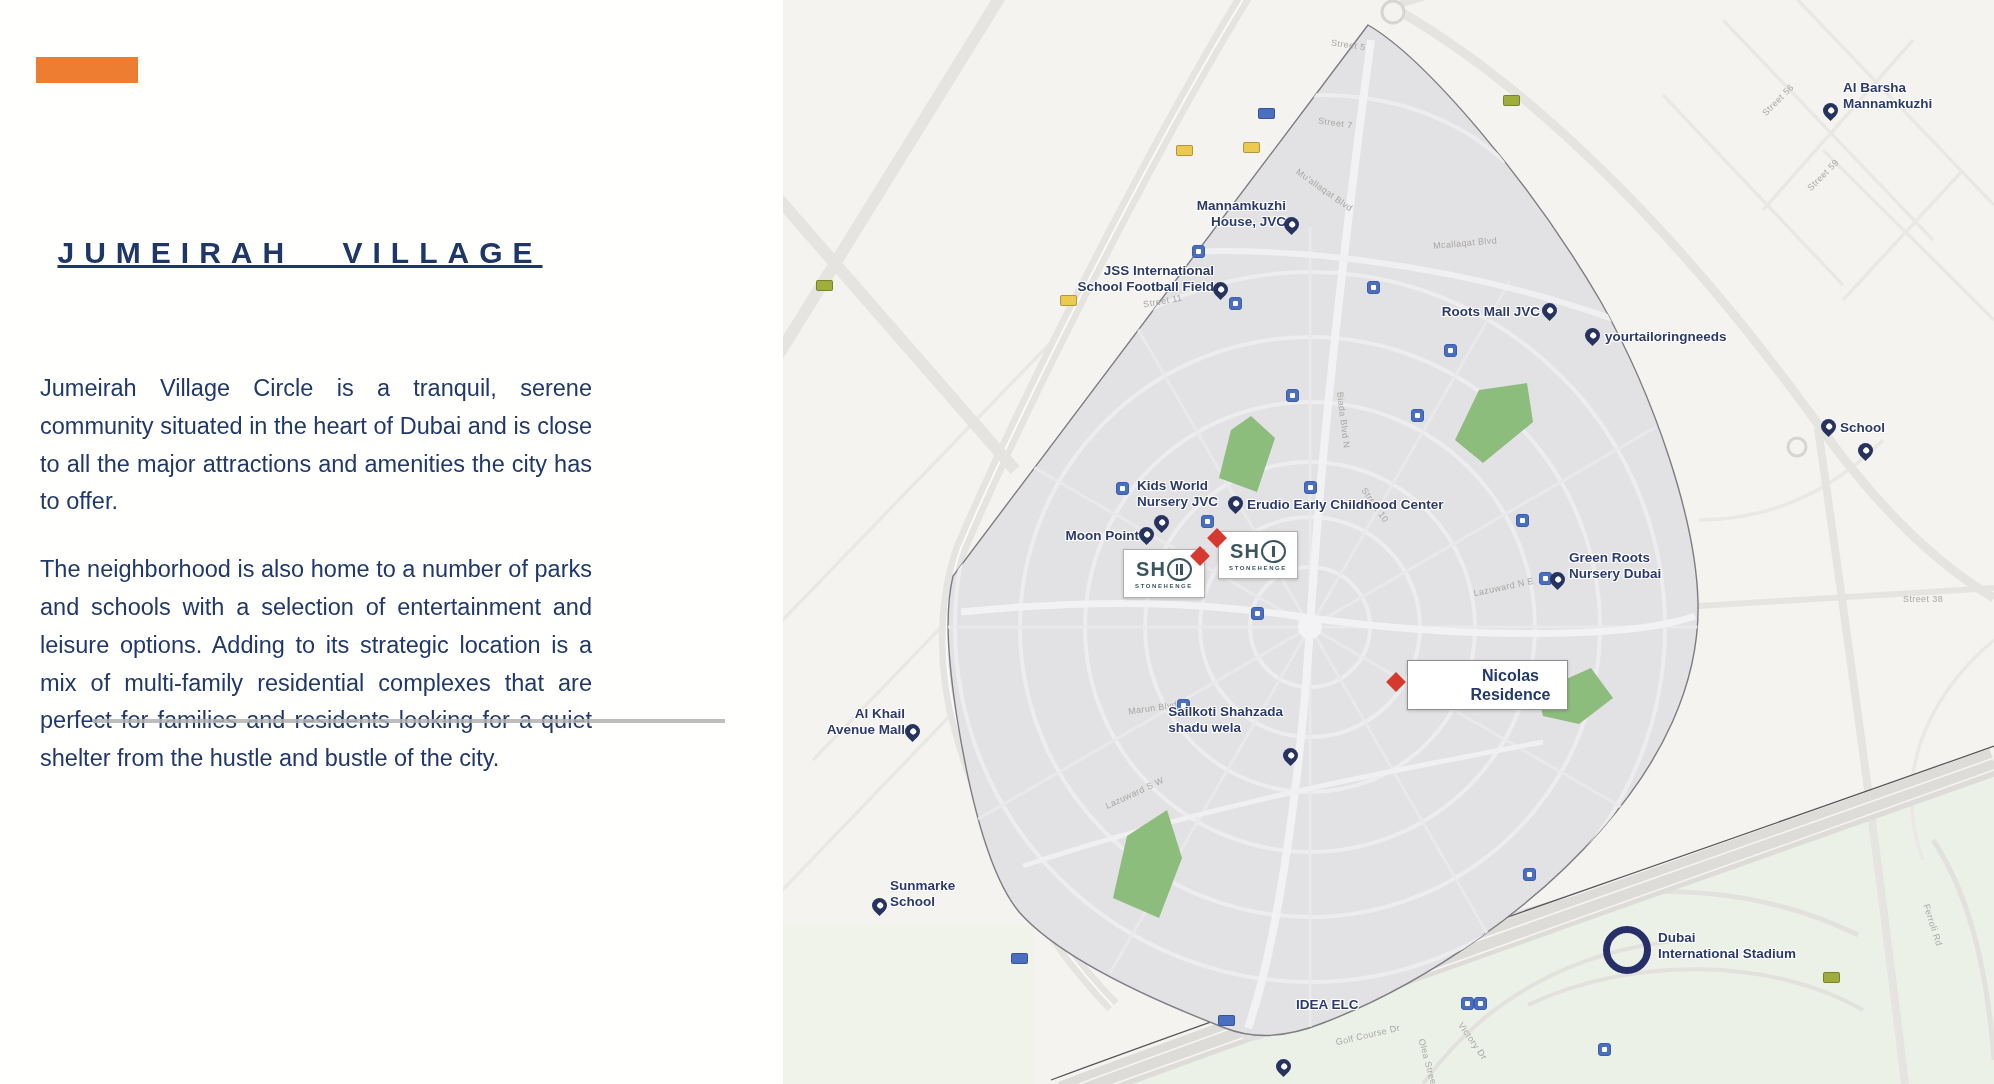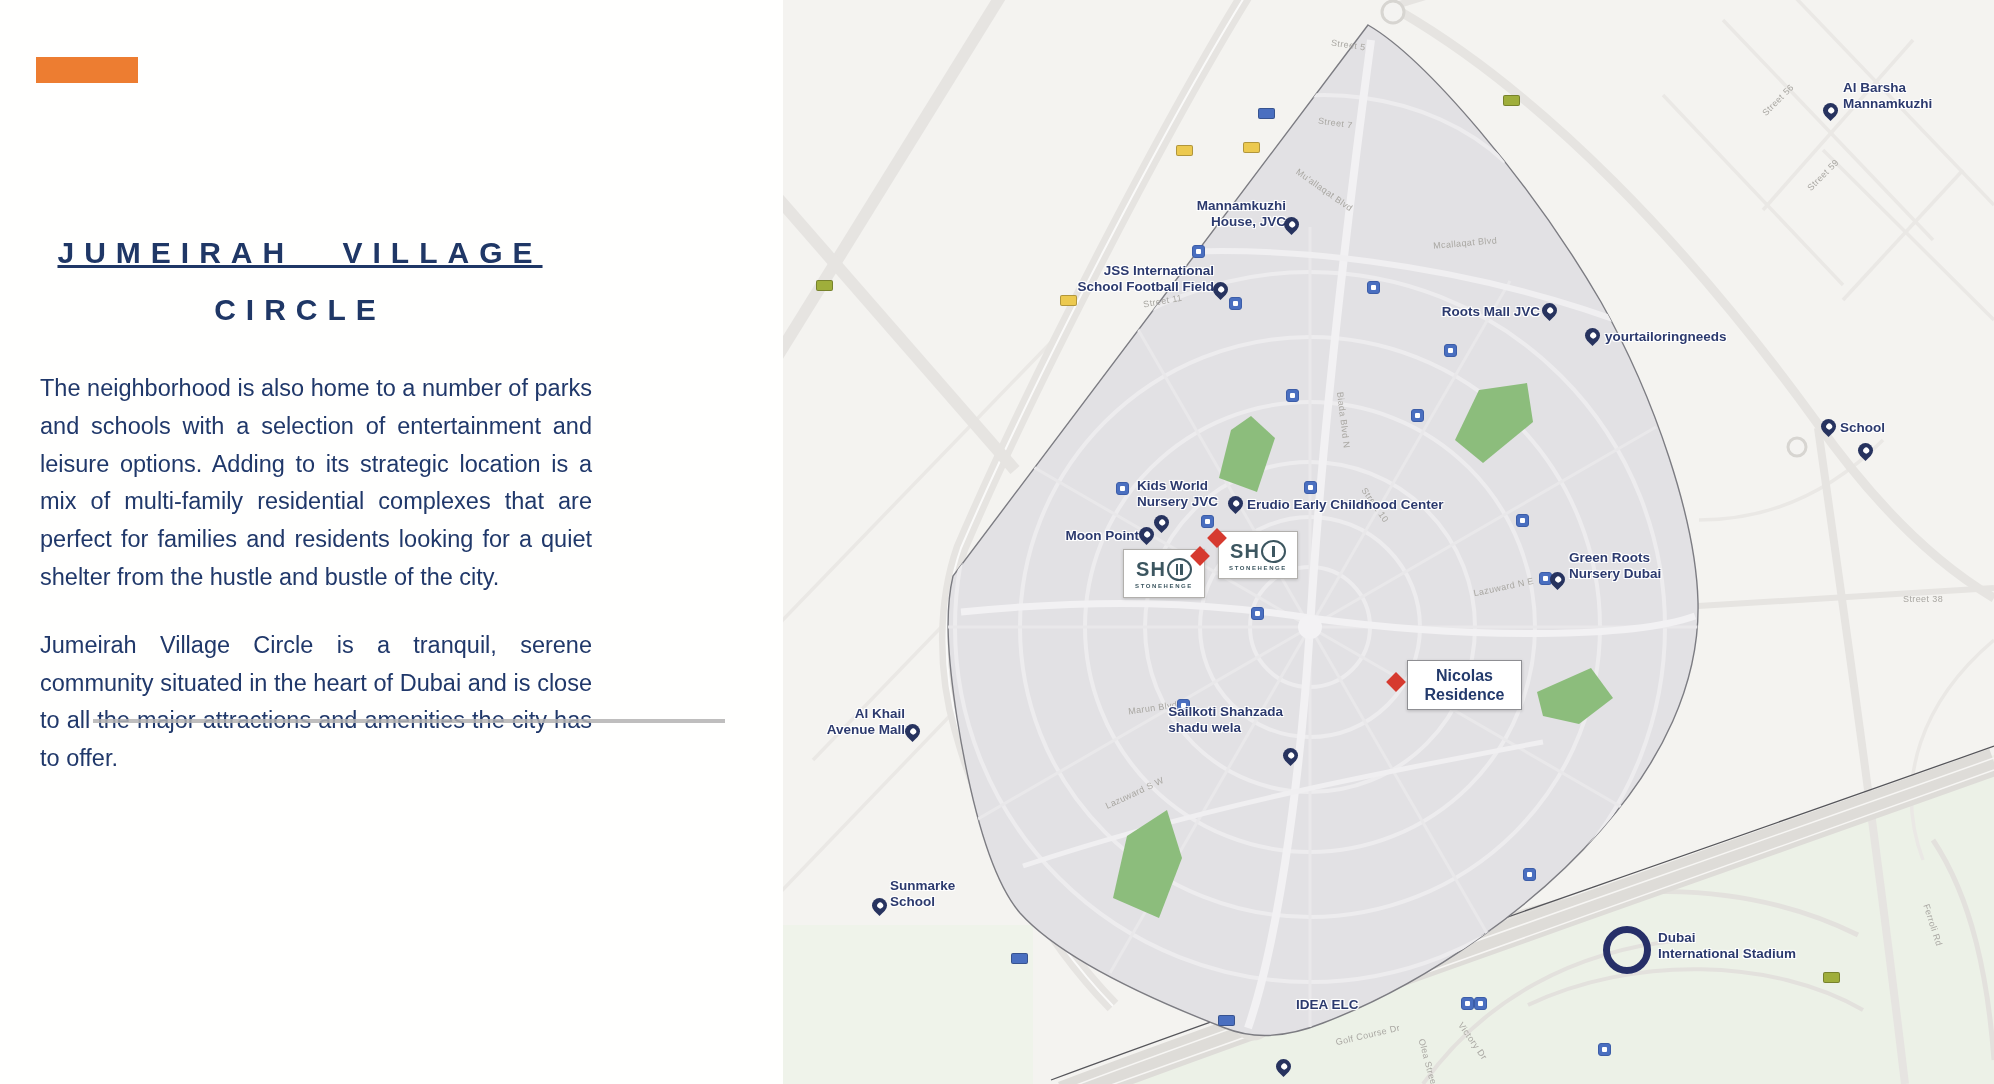--- a/index.html
+++ b/index.html
@@ -51,25 +51,24 @@
            display:flex;flex-direction:column;align-items:center;justify-content:center;z-index:4;
            color:#233a6c;font-weight:700;font-size:16px;line-height:19px;}
 </style>
 </head>
 <body>
 
 <div class="left-panel">
   <div class="accent-bar"></div>
   <div class="title">
     <div class="t1">JUMEIRAH VILLAGE</div>
-    <div class="t2">CIRCLE</div>
   </div>
   <div class="body-copy">
+    <p>Jumeirah Village Circle is a tranquil, serene community situated in the heart of Dubai and is close to all the major attractions and amenities the city has to offer.</p>
     <p>The neighborhood is also home to a number of parks and schools with a selection of entertainment and leisure options. Adding to its strategic location is a mix of multi-family residential complexes that are perfect for families and residents looking for a quiet shelter from the hustle and bustle of the city.</p>
-    <p>Jumeirah Village Circle is a tranquil, serene community situated in the heart of Dubai and is close to all the major attractions and amenities the city has to offer.</p>
   </div>
   <div class="divider-line"></div>
 </div>
 
 <div class="map">
   <svg width="1211" height="1084" viewBox="0 0 1211 1084">
     <defs>
       <clipPath id="jvcClip">
         <path d="M585,25 C642,58 748,182 818,302 C872,398 913,520 915,602 C917,684 878,762 818,830
                  C756,902 648,982 540,1023 C505,1037 472,1040 442,1028 C385,1006 282,963 237,913
@@ -272,21 +271,21 @@
       <div class="shobox" style="left: 435px; top: 531px; width: 78px; height: 46px;">
         <div class="sho-row">
           <span class="sho-sh">SH</span>
           <span class="sho-circle">
             <span class="sho-bar"></span>
           </span>
         </div>
         <div class="sho-cap">STONEHENGE</div>
       </div>
       <div class="diamond" style="left: 427px; top: 531px;"></div>
-      <div class="nicolas" style="left: 624px; top: 660px; width: 113px; height: 48px;">
+      <div class="nicolas" style="left: 624px; top: 660px; width: 113px; height: 48px; padding-left: 46px;">
         <div>Nicolas</div>
         <div>Residence</div>
       </div>
       <div class="diamond" style="left: 606px; top: 675px;"></div>
       <div class="bsq" style="left: 333px; top: 482px;"></div>
       <div class="bsq" style="left: 418px; top: 515px;"></div>
       <div class="bsq" style="left: 521px; top: 481px;"></div>
       <div class="bsq" style="left: 503px; top: 389px;"></div>
       <div class="bsq" style="left: 628px; top: 409px;"></div>
       <div class="bsq" style="left: 468px; top: 607px;"></div>

